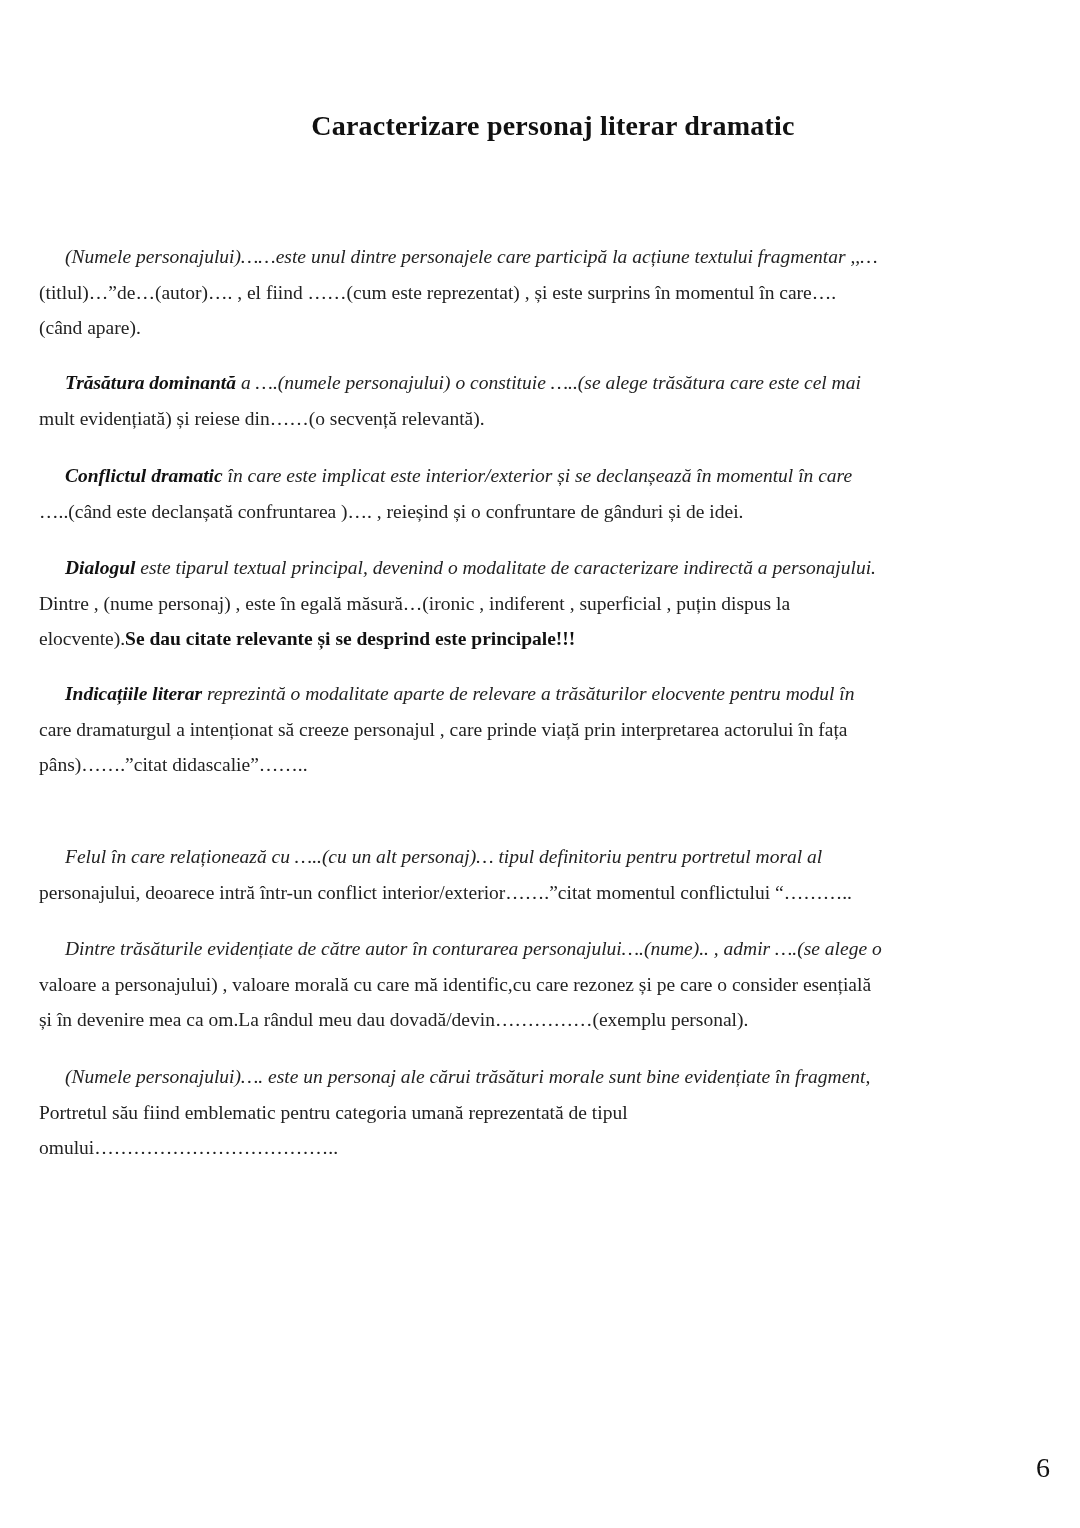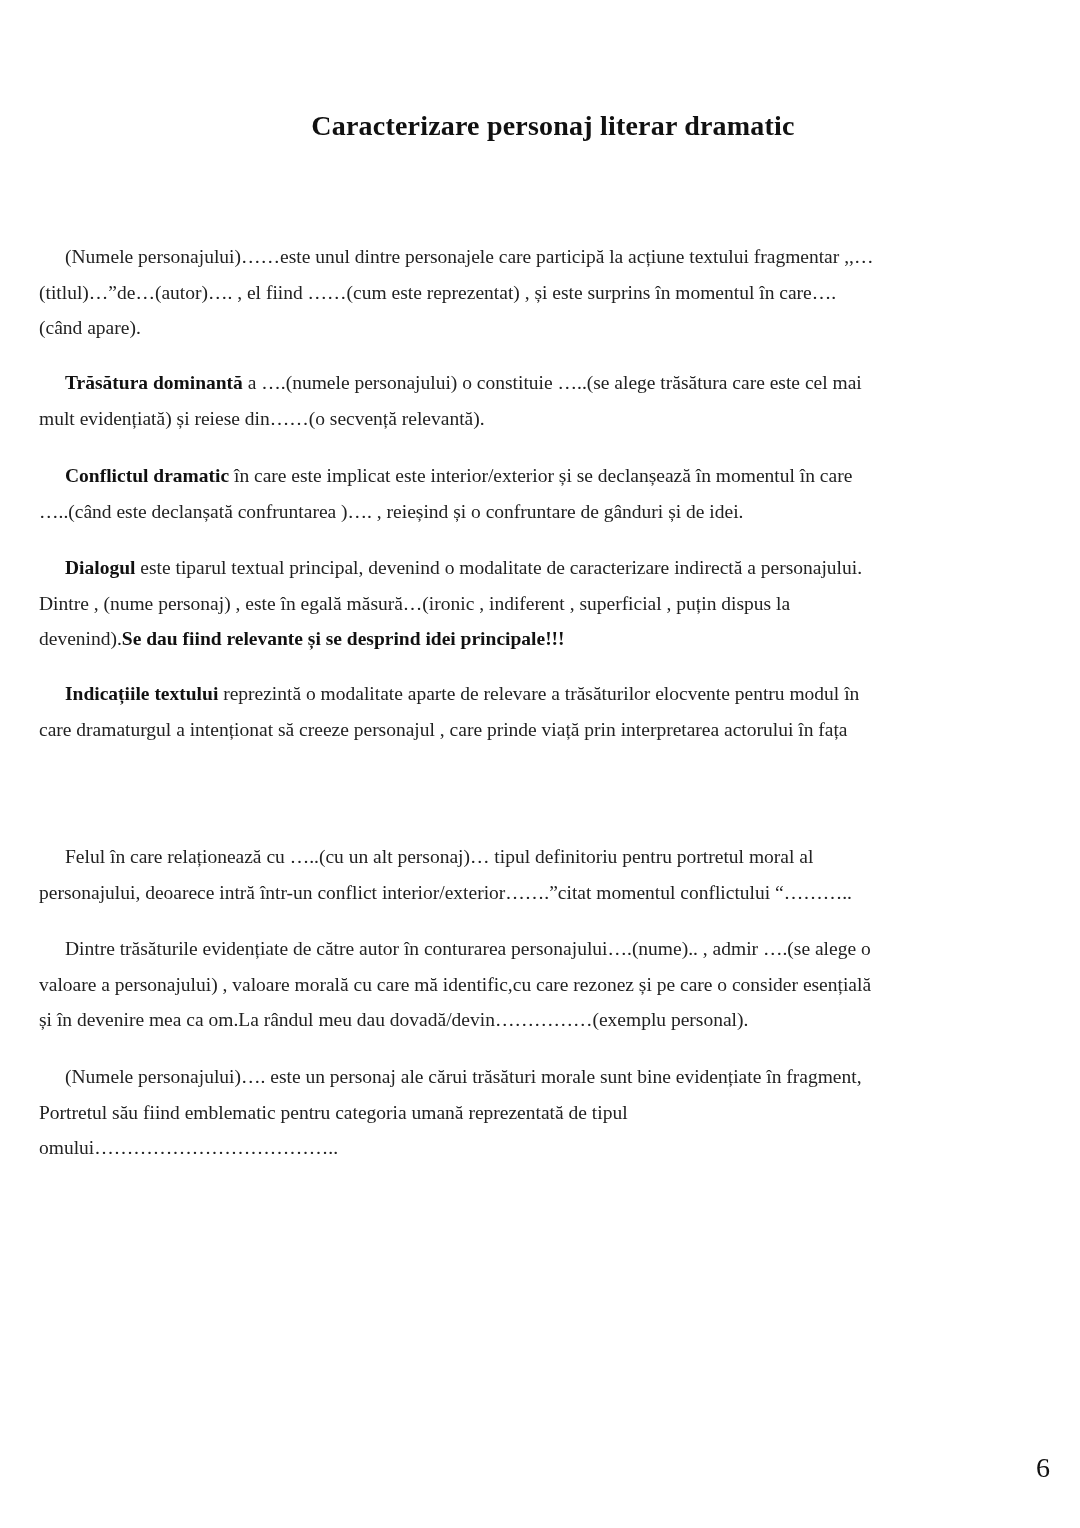--- a/index.html
+++ b/index.html
@@ -39,20 +39,21 @@
       font-size: 19.5px;
       line-height: 35.5px;
       color: #222;
     }
     .line {
       display: block;
       white-space: nowrap;
     }
     .indent {
       padding-left: 26px;
+      font-style: italic;
     }
     b {
       font-weight: bold;
       color: #111;
     }
     .page-number {
       position: absolute;
       left: 1036px;
       top: 1452px;
       font-size: 28px;
@@ -78,26 +79,27 @@
   </div>
 
   <div class="para" style="top:458px;">
     <span class="line indent"><b>Conflictul dramatic</b><span> în care este implicat este interior/exterior și se declanșează în momentul în care</span></span>
     <span class="line">…..(când este declanșată confruntarea )…. , reieșind și o confruntare de gânduri și de idei.</span>
   </div>
 
   <div class="para" style="top:550px;">
     <span class="line indent"><b>Dialogul</b><span> este tiparul textual principal, devenind o modalitate de caracterizare indirectă a personajului.</span></span>
     <span class="line">Dintre , (nume personaj) , este în egală măsură…(ironic , indiferent , superficial , puțin dispus la</span>
-    <span class="line"><span>devenind).</span><b>Se dau fiind relevante și se desprind idei principale!!!</b></span>
+    <span class="line"><span>elocvente).</span><b>Se dau citate relevante și se desprind este principale!!!</b></span>
   </div>
 
   <div class="para" style="top:676px;">
-    <span class="line indent"><b>Indicațiile textului</b><span> reprezintă o modalitate aparte de relevare a trăsăturilor elocvente pentru modul în</span></span>
+    <span class="line indent"><b>Indicațiile literar</b><span> reprezintă o modalitate aparte de relevare a trăsăturilor elocvente pentru modul în</span></span>
     <span class="line">care dramaturgul a intenționat să creeze personajul  , care prinde viață prin interpretarea actorului în fața</span>
+    <span class="line">pâns)…….”citat didascalie”……..</span>
   </div>
 
   <div class="para" style="top:839px;">
     <span class="line indent">Felul în care relaționează cu …..(cu un alt personaj)… tipul definitoriu pentru portretul moral al</span>
     <span class="line">personajului, deoarece intră într-un conflict interior/exterior…….”citat momentul conflictului “………..</span>
   </div>
 
   <div class="para" style="top:931px;">
     <span class="line indent">Dintre trăsăturile evidențiate de către autor în conturarea personajului….(nume).. , admir ….(se alege o</span>
     <span class="line">valoare a personajului) , valoare morală cu care mă identific,cu care rezonez și pe care o consider esențială</span>

